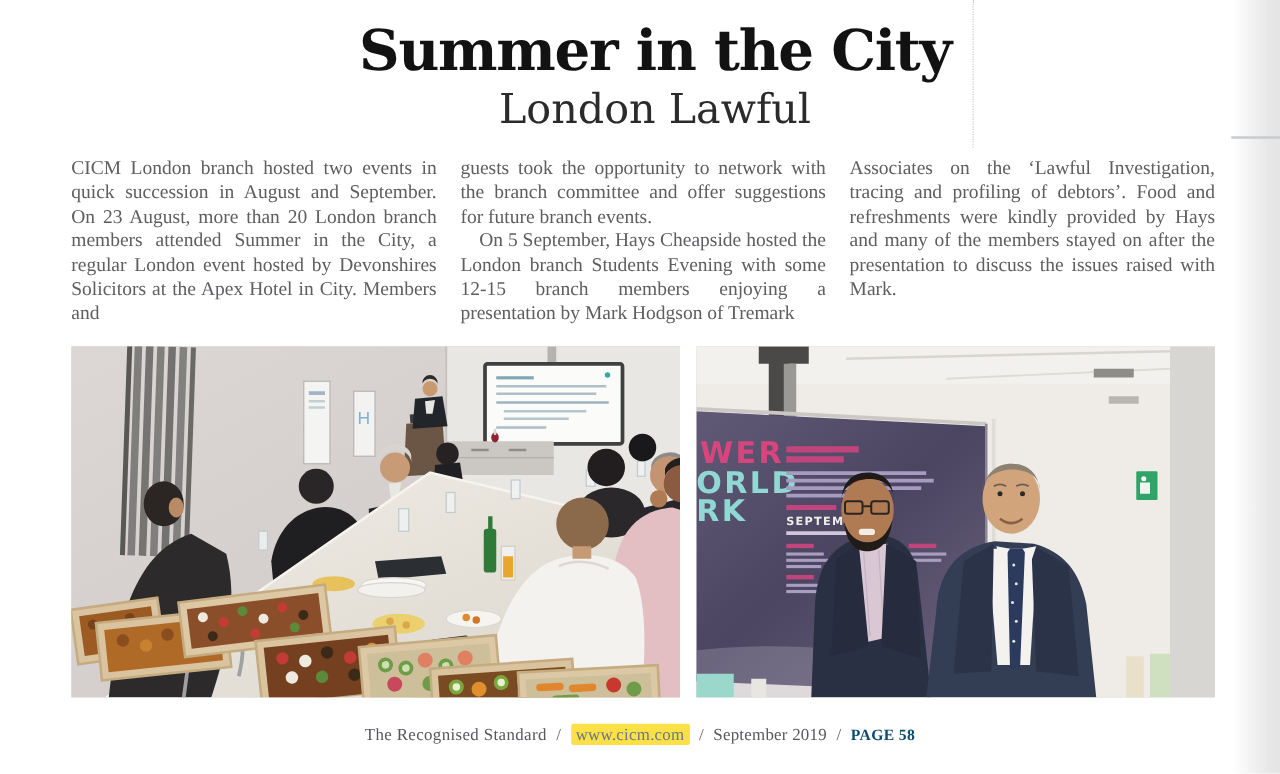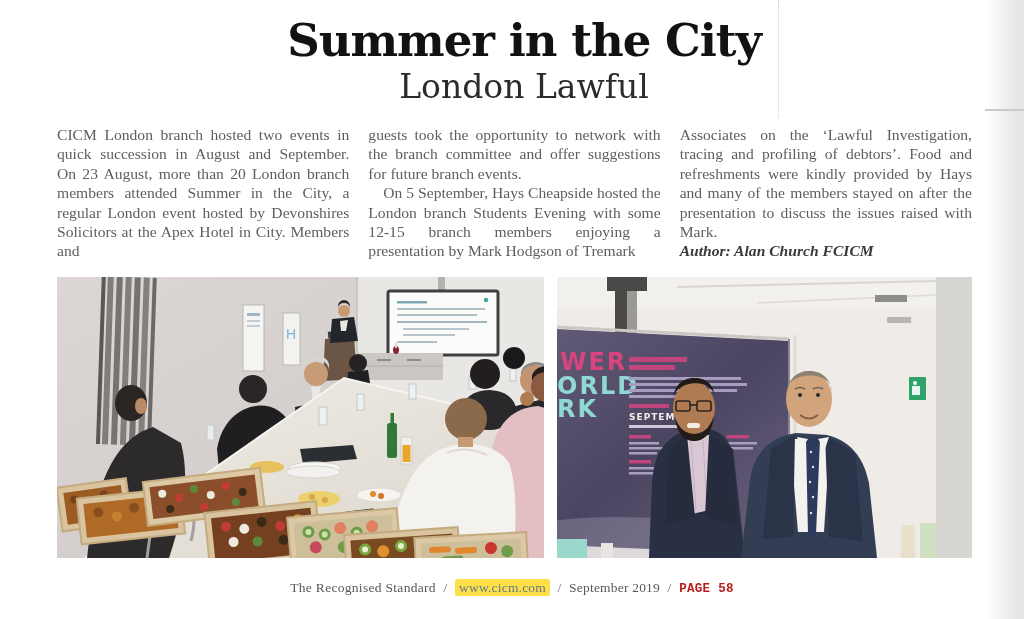--- a/index.html
+++ b/index.html
@@ -38,21 +38,21 @@
   .photo{height:281px;overflow:hidden;background:#d8d6d3;}
   .photo.left{width:523px;}
   .photo.right{width:446px;}
   .photo svg{display:block;}
 
   
   .footer{position:absolute;top:580px;left:0;width:100%;text-align:center;
     font-size:13.5px;color:#57585c;letter-spacing:.2px;}
   .footer .sep{margin:0 4px;color:#6a6b6e;}
   .footer .url{background:#fde047;color:#67798a;padding:1px 4px;border-radius:2px;text-decoration:none;}
-  .footer .pageno{font-weight:bold;color:#b91c1c;font-family:Liberation Mono, monospace;font-size:12.5px;letter-spacing:.3px;}
+  .footer .pageno{font-weight:bold;color:#0c4a6e;font-family:Liberation Serif, serif;font-size:12.5px;letter-spacing:.3px;}
   .footer .brand{letter-spacing:.3px;}
 </style>
 </head>
 <body>
 
 <div class="edge-shade"></div>
 <div class="fold-mark"></div>
 <div class="top-right-rule"></div>
 
 <div class="masthead">
@@ -63,21 +63,20 @@
 <div class="columns">
   <div class="col">
     <p>CICM London branch hosted two events in quick succession in August and September. On 23 August, more than 20 London branch members attended Summer in the City, a regular London event hosted by Devonshires Solicitors at the Apex Hotel in City. Members and</p>
   </div>
   <div class="col">
     <p>guests took the opportunity to network with the branch committee and offer suggestions for future branch events.</p>
     <p class="indent">On 5 September, Hays Cheapside hosted the London branch Students Evening with some 12-15 branch members enjoying a presentation by Mark Hodgson of Tremark</p>
   </div>
   <div class="col">
     <p>Associates on the ‘Lawful Investigation, tracing and profiling of debtors’. Food and refreshments were kindly provided by Hays and many of the members stayed on after the presentation to discuss the issues raised with Mark.</p>
-    <p class="author-line">Author: Alan Church FCICM</p>
   </div>
 </div>
 
 <div class="photos">
 
   <div class="photo left">
     <svg width="523" height="281" viewBox="0 0 523 281">
       <defs>
         <linearGradient id="wallL" x1="0" y1="0" x2="1" y2="1">
           <stop offset="0" stop-color="#dcd7d4"></stop>

